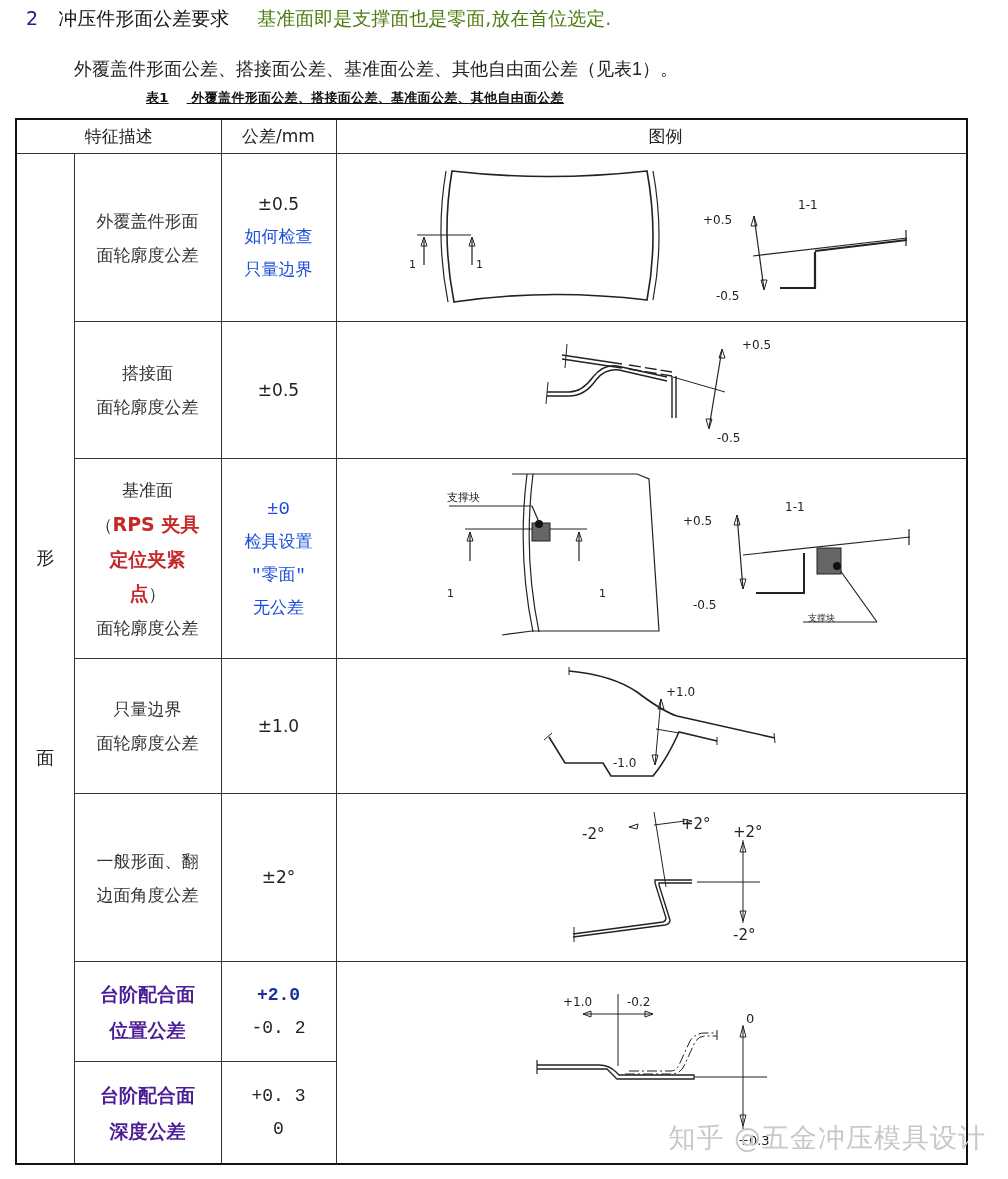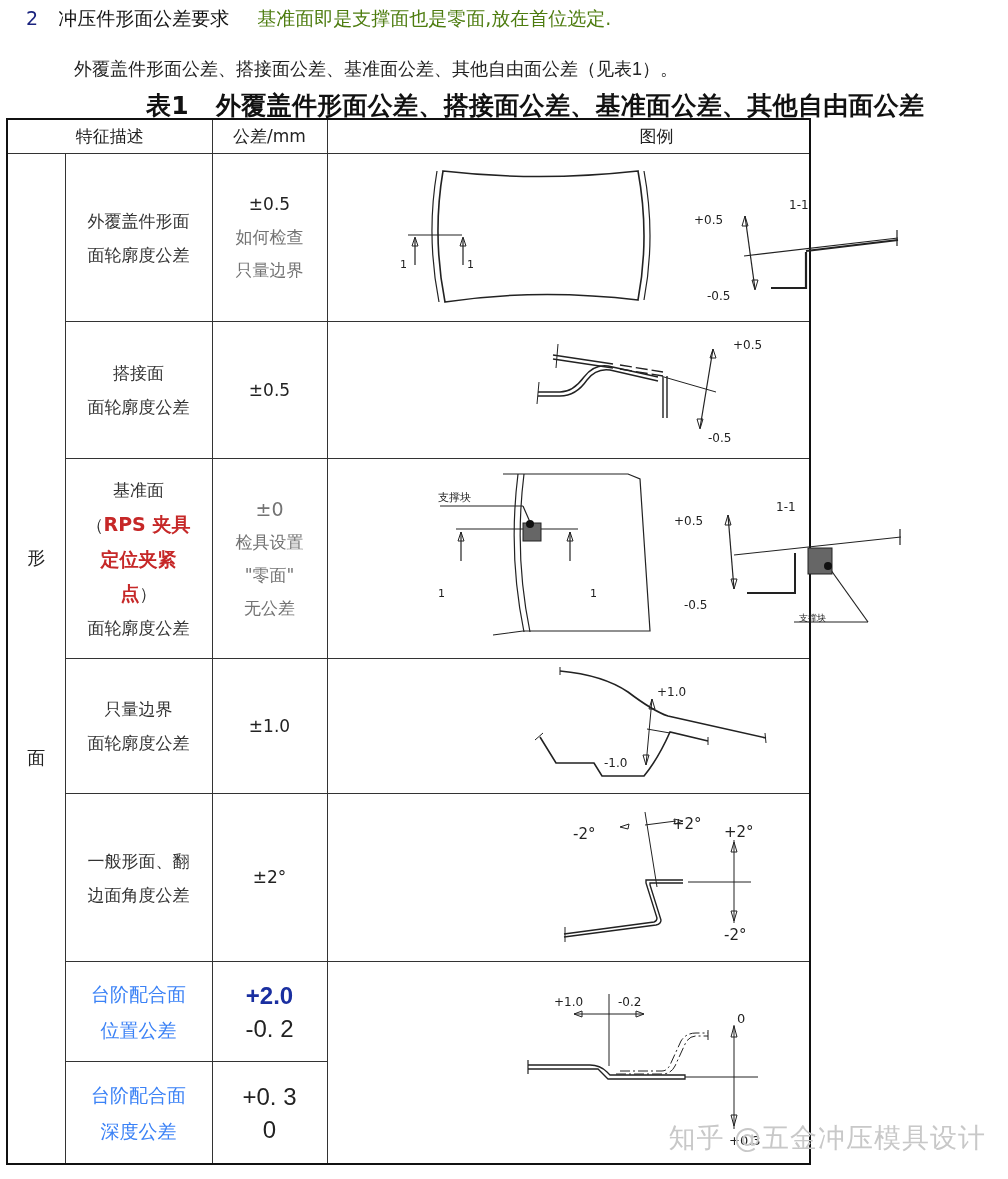--- a/index.html
+++ b/index.html
@@ -3,39 +3,39 @@
 <meta charset="utf-8">
 <style>
   html, body { margin:0; padding:0; background:#ffffff; }
   body { width:1008px; height:1179px; position:relative; overflow:hidden;
          font-family:"DejaVu Sans", sans-serif; color:#222; }
   .heading { position:absolute; left:26px; top:6px; font-size:19px; white-space:nowrap; }
   .heading .num { color:#1a237e; margin-right:14px; }
   .heading .main { color:#111; margin-right:22px; }
   .heading .note { color:#4d7c0f; }
   .intro { position:absolute; left:74px; top:57px; font-family:Liberation Sans, sans-serif; font-size:18px; color:#222; white-space:nowrap; }
-  .caption { position:absolute; left:146px; top:89px; font-size:25px; font-weight:bold; color:#111; white-space:nowrap; letter-spacing:0.3px; }
+  .caption { position:absolute; left:146px; top:89px; font-size:13px; font-weight:bold; color:#111; white-space:nowrap; letter-spacing:0.3px;text-decoration:underline; }
   .caption .lbl { margin-right:18px; }
 
-  table.tol { position:absolute; left:6px; top:118px; width:805px; border-collapse:collapse; table-layout:fixed; }
+  table.tol { position:absolute; left:15px; top:118px; width:953px; border-collapse:collapse; table-layout:fixed; }
   table.tol td, table.tol th { border:1px solid #333; padding:0; text-align:center; vertical-align:middle; font-weight:normal; }
   table.tol { border:2px solid #111; }
   table.tol th { height:33px; font-size:17px; color:#222; }
   .col-group { width:58px; }
   .col-desc { width:147px; }
   .col-tol { width:115px; }
   .grp { font-size:18px; color:#222; position:relative; }
   .grp span { position:absolute; left:0; right:0; }
   .desc { font-size:17px; line-height:34px; color:#333; }
-  .desc.bold { font-size:19px; color:#3b82f6; font-weight:normal; line-height:36px; }
+  .desc.bold { font-size:19px; color:#4c1d95; font-weight:bold; line-height:36px; }
   .red { color:#c62828; font-weight:bold; font-size:19px;text-align:center; }
   .tolv { font-size:17px; line-height:33px; color:#222; }
-  .tolv .blue { color:#737373; }
+  .tolv .blue { color:#1d4ed8;font-family:Liberation Mono, monospace; }
   .tolv .bigblue { color:#1a2fa0; font-weight:bold; font-size:19px; }
-  .tolv .mono { font-family:Liberation Sans, sans-serif; font-size:24px; }
+  .tolv .mono { font-family:Liberation Mono, monospace; font-size:18px; }
   .fig { position:relative; }
   .fig svg { position:absolute; left:0; top:0; }
   .watermark { position:absolute; right:22px; top:1120px; font-size:27px; color:#c8c8c8; letter-spacing:1px; white-space:nowrap; }
   svg text { font-family:"DejaVu Sans", sans-serif; fill:#222; }
 </style>
 </head>
 <body>
 
 <div class="heading">
   <span class="num">2</span>

